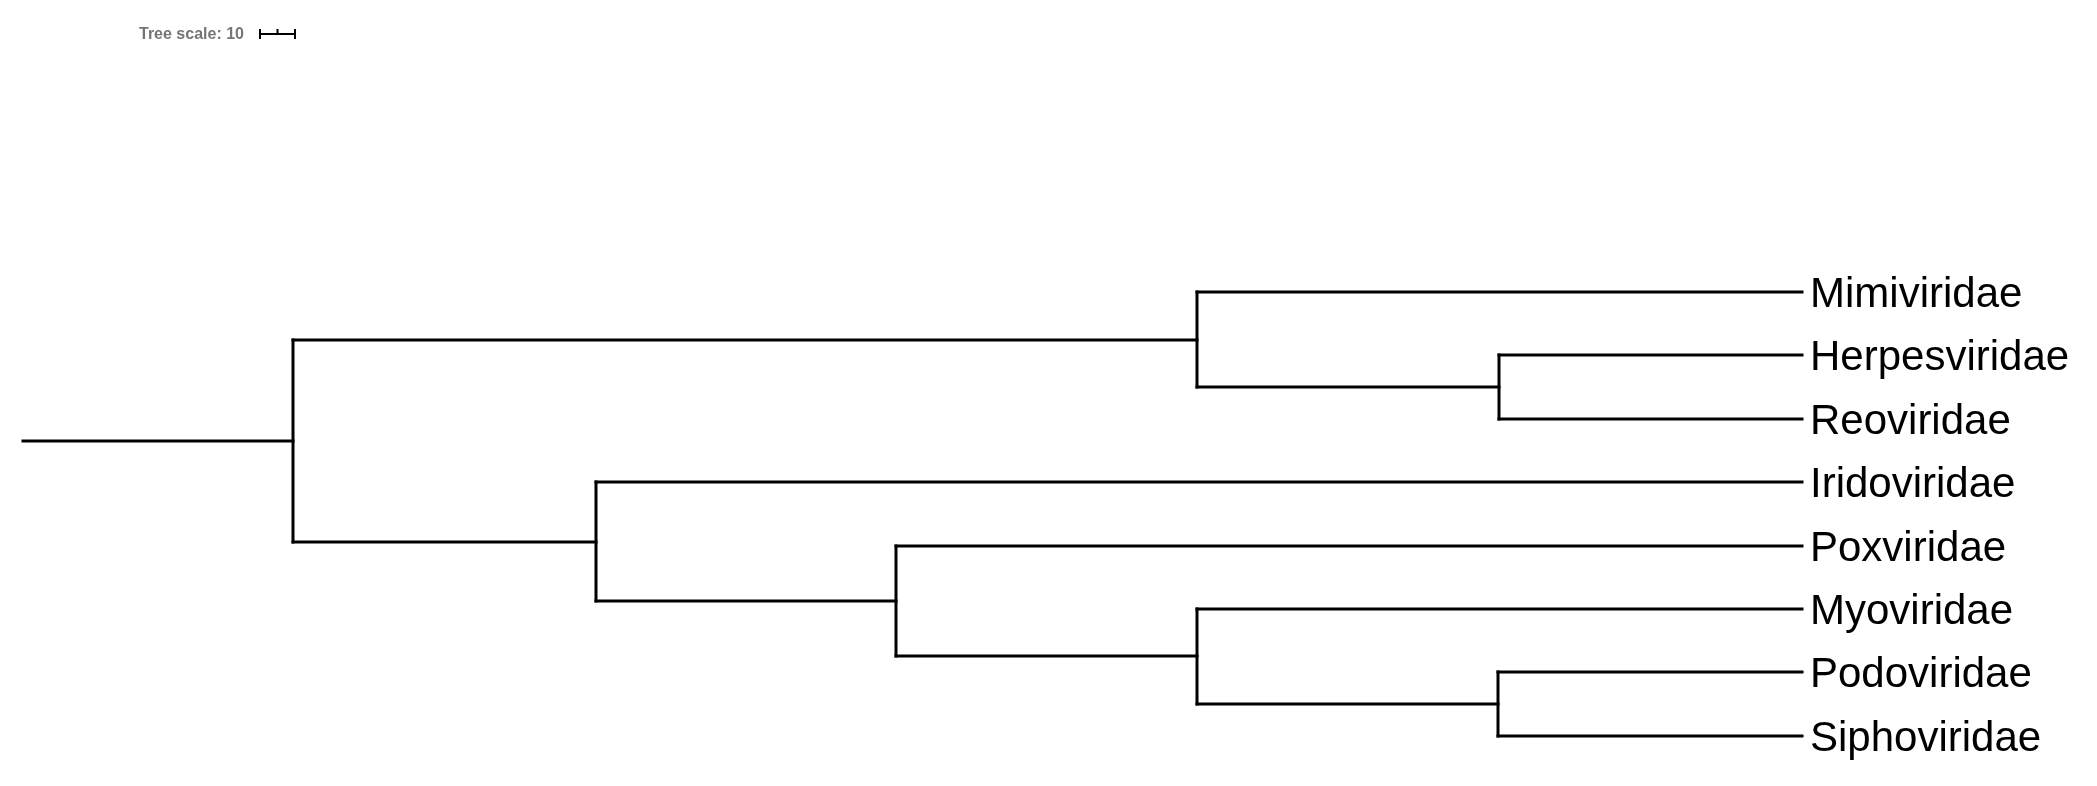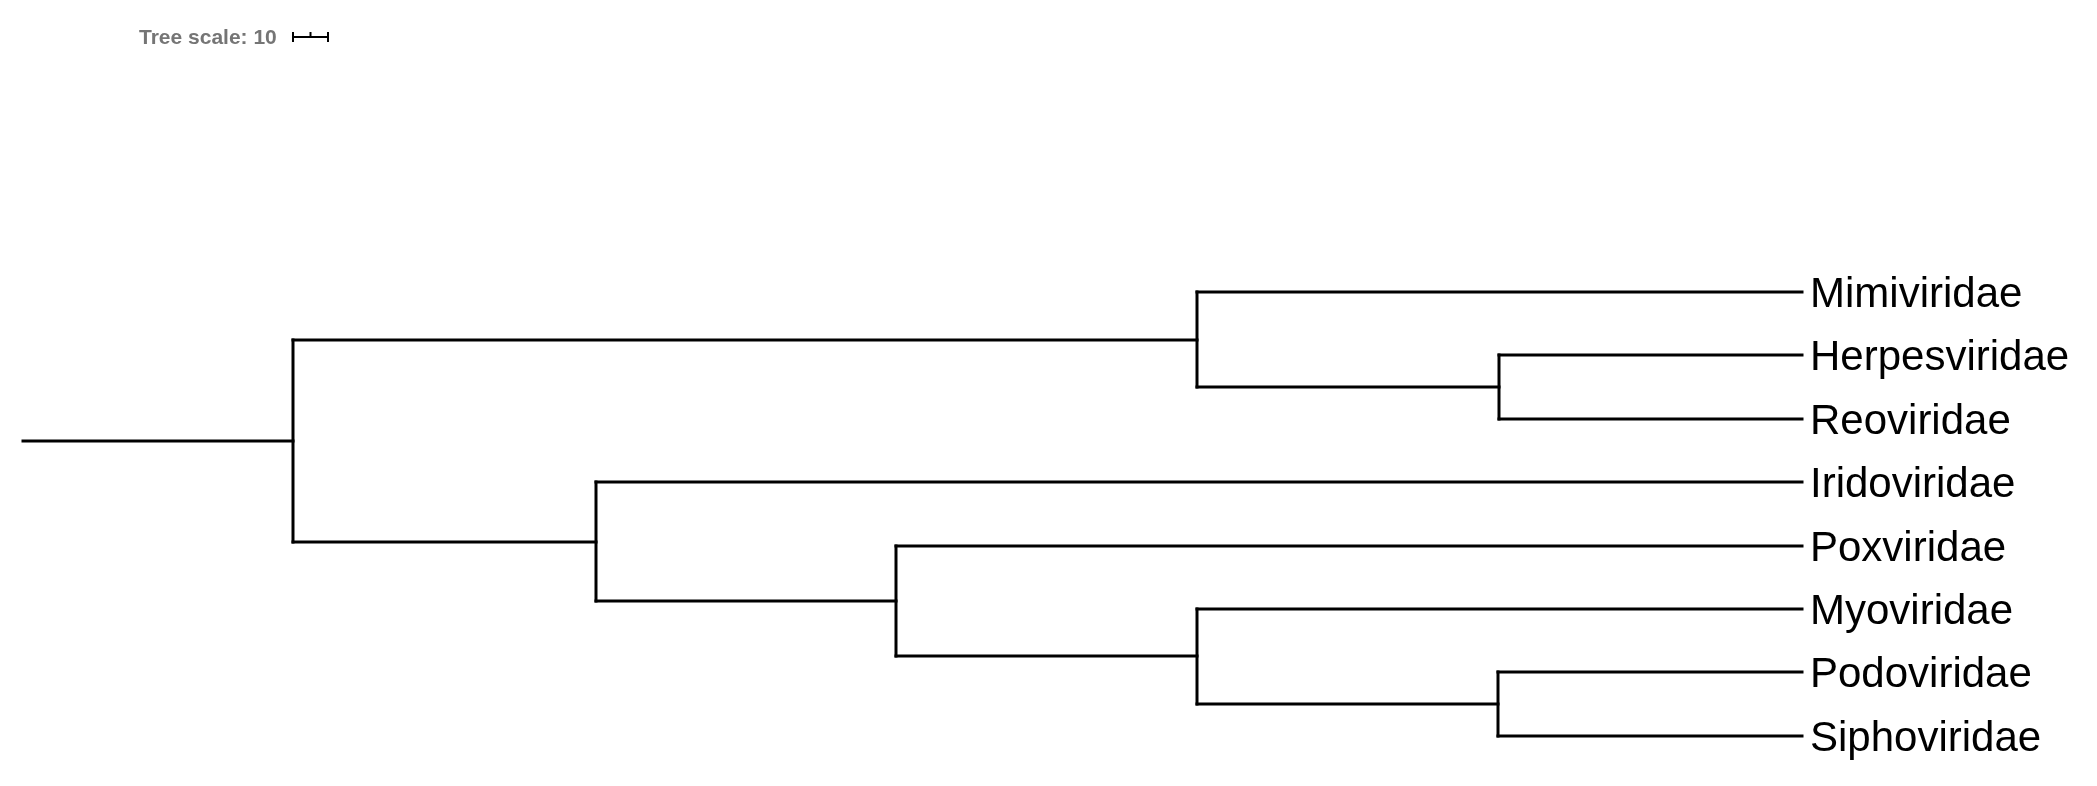--- a/index.html
+++ b/index.html
@@ -17,21 +17,21 @@
   }
   .legend {
     position: absolute;
     left: 139px;
     top: 26px;
     display: flex;
     align-items: center;
     gap: 14px;
   }
   .legend-text {
-    font-size: 21px;
+    font-size: 16px;
     font-weight: bold;
     color: #757575;
     white-space: nowrap;
     line-height: 1;
   }
   .scale-bar-svg {
     display: block;
   }
   .tree-svg {
     position: absolute;

